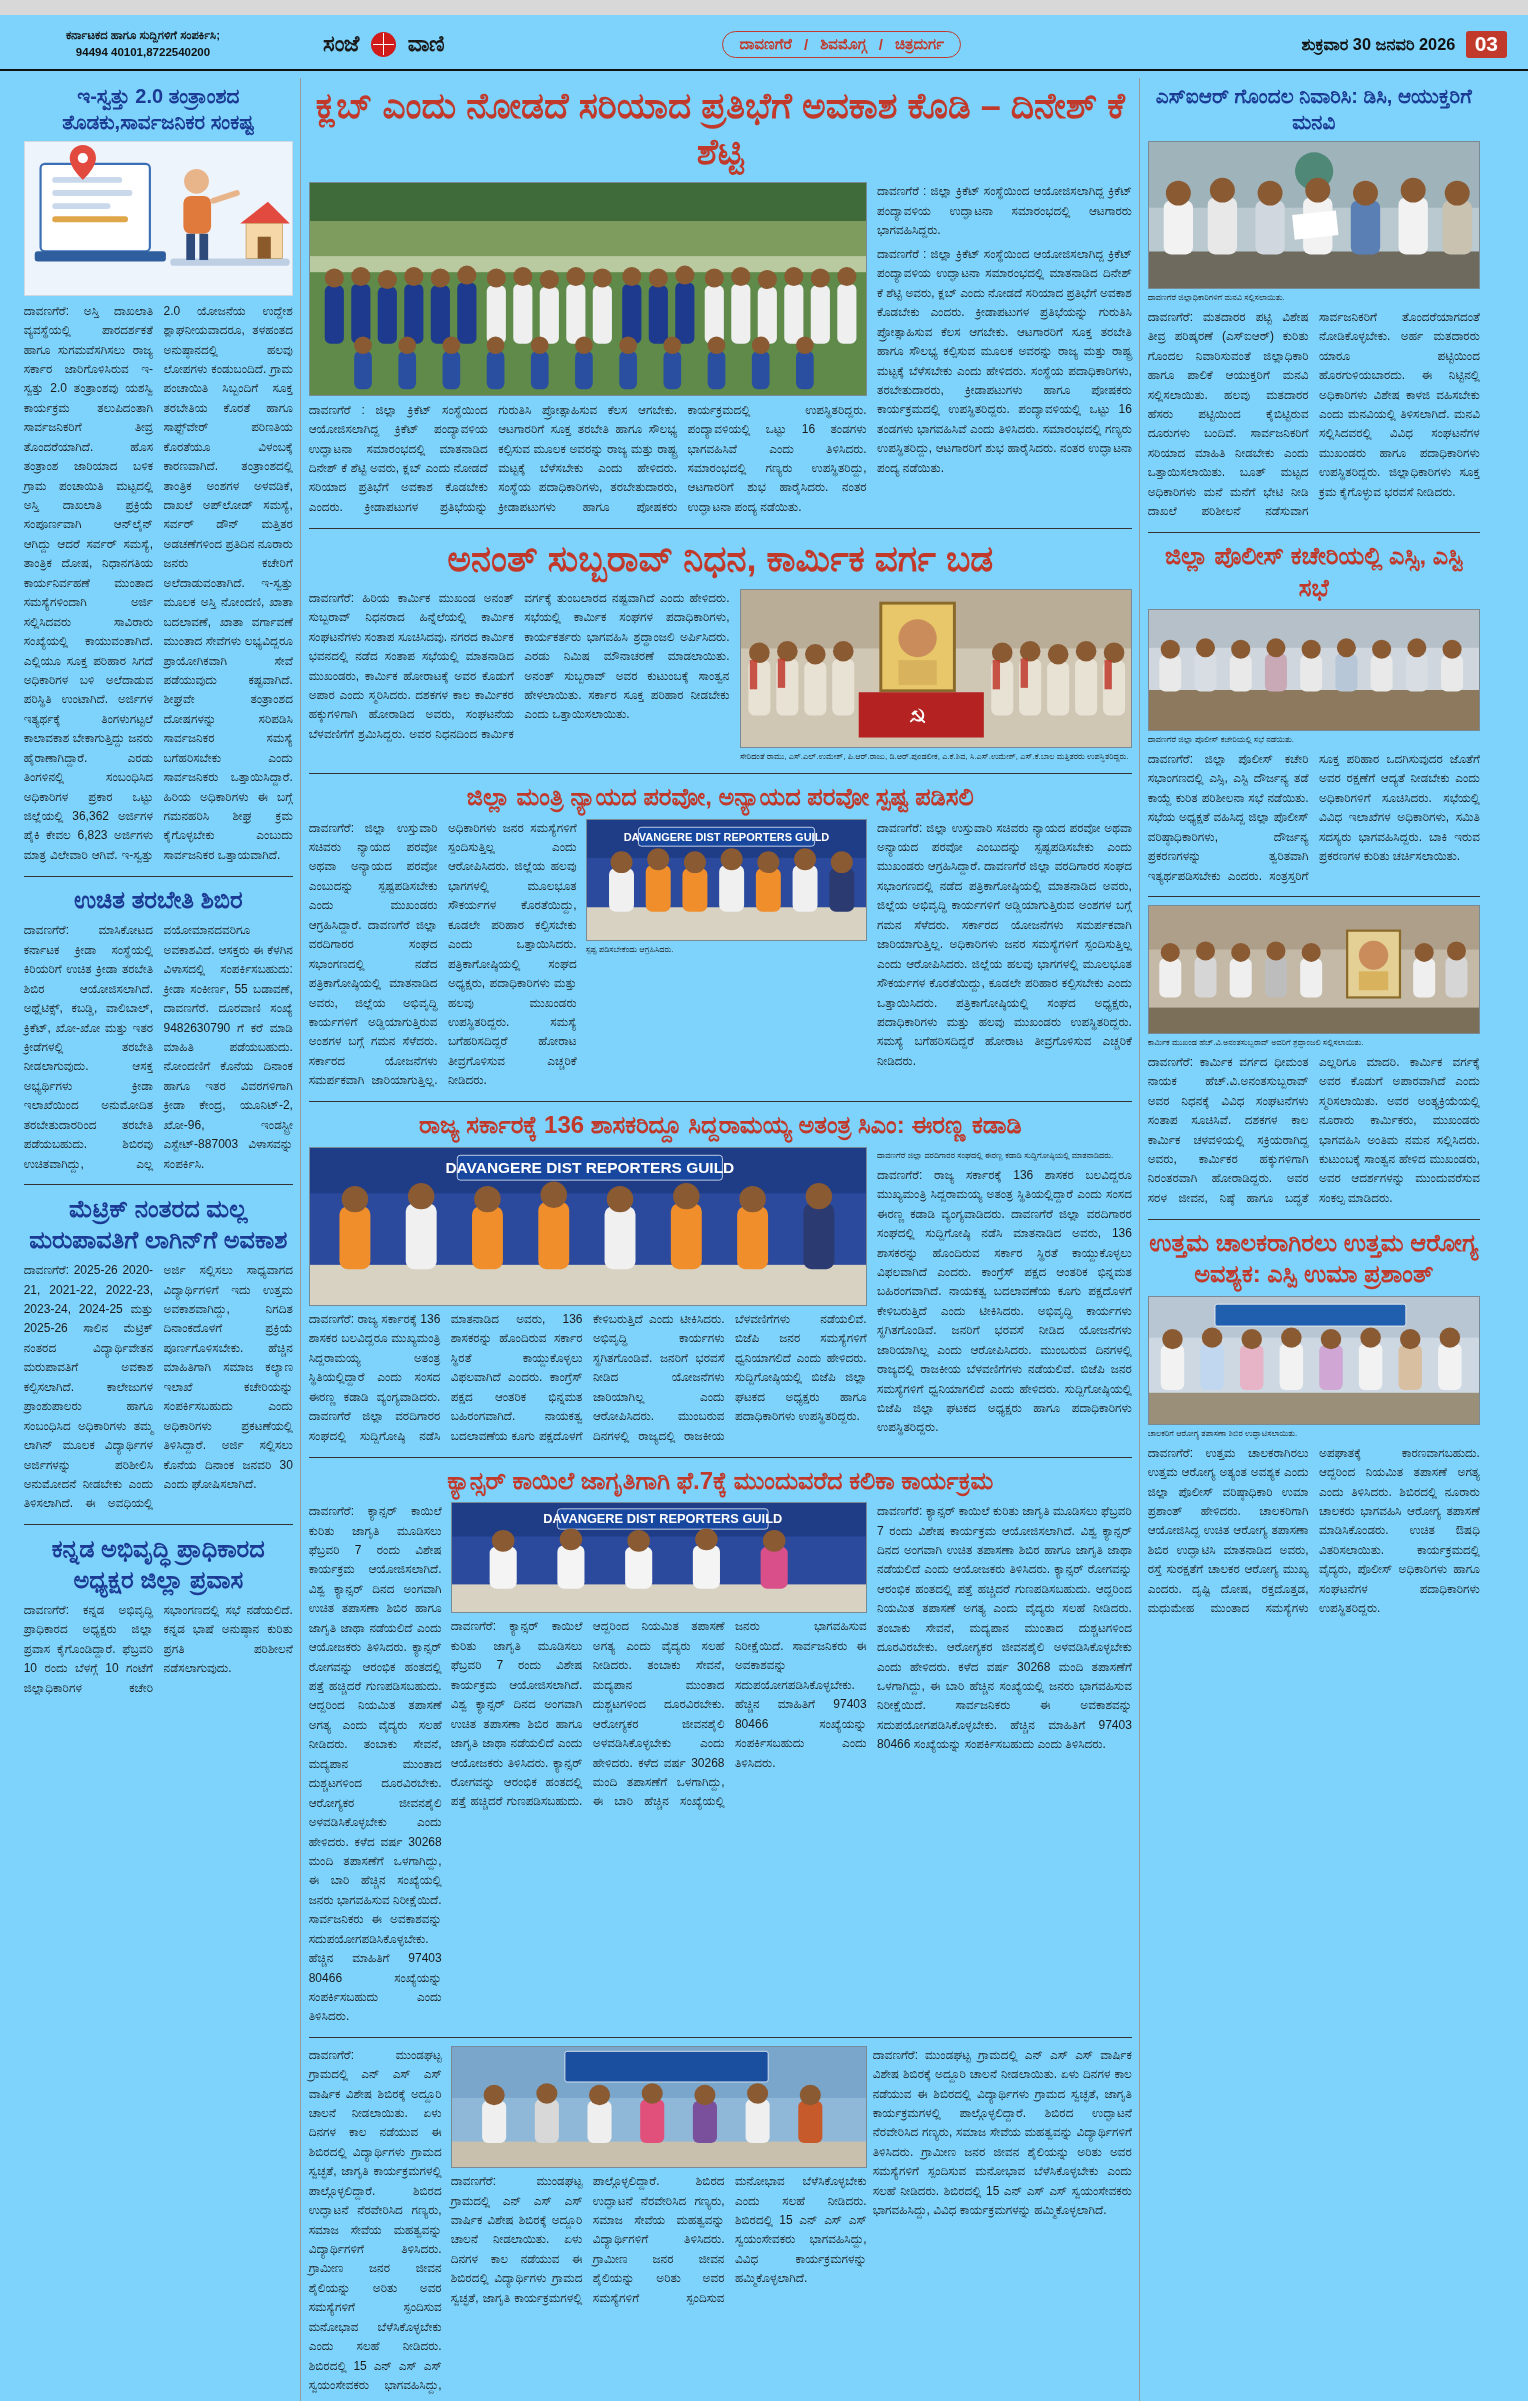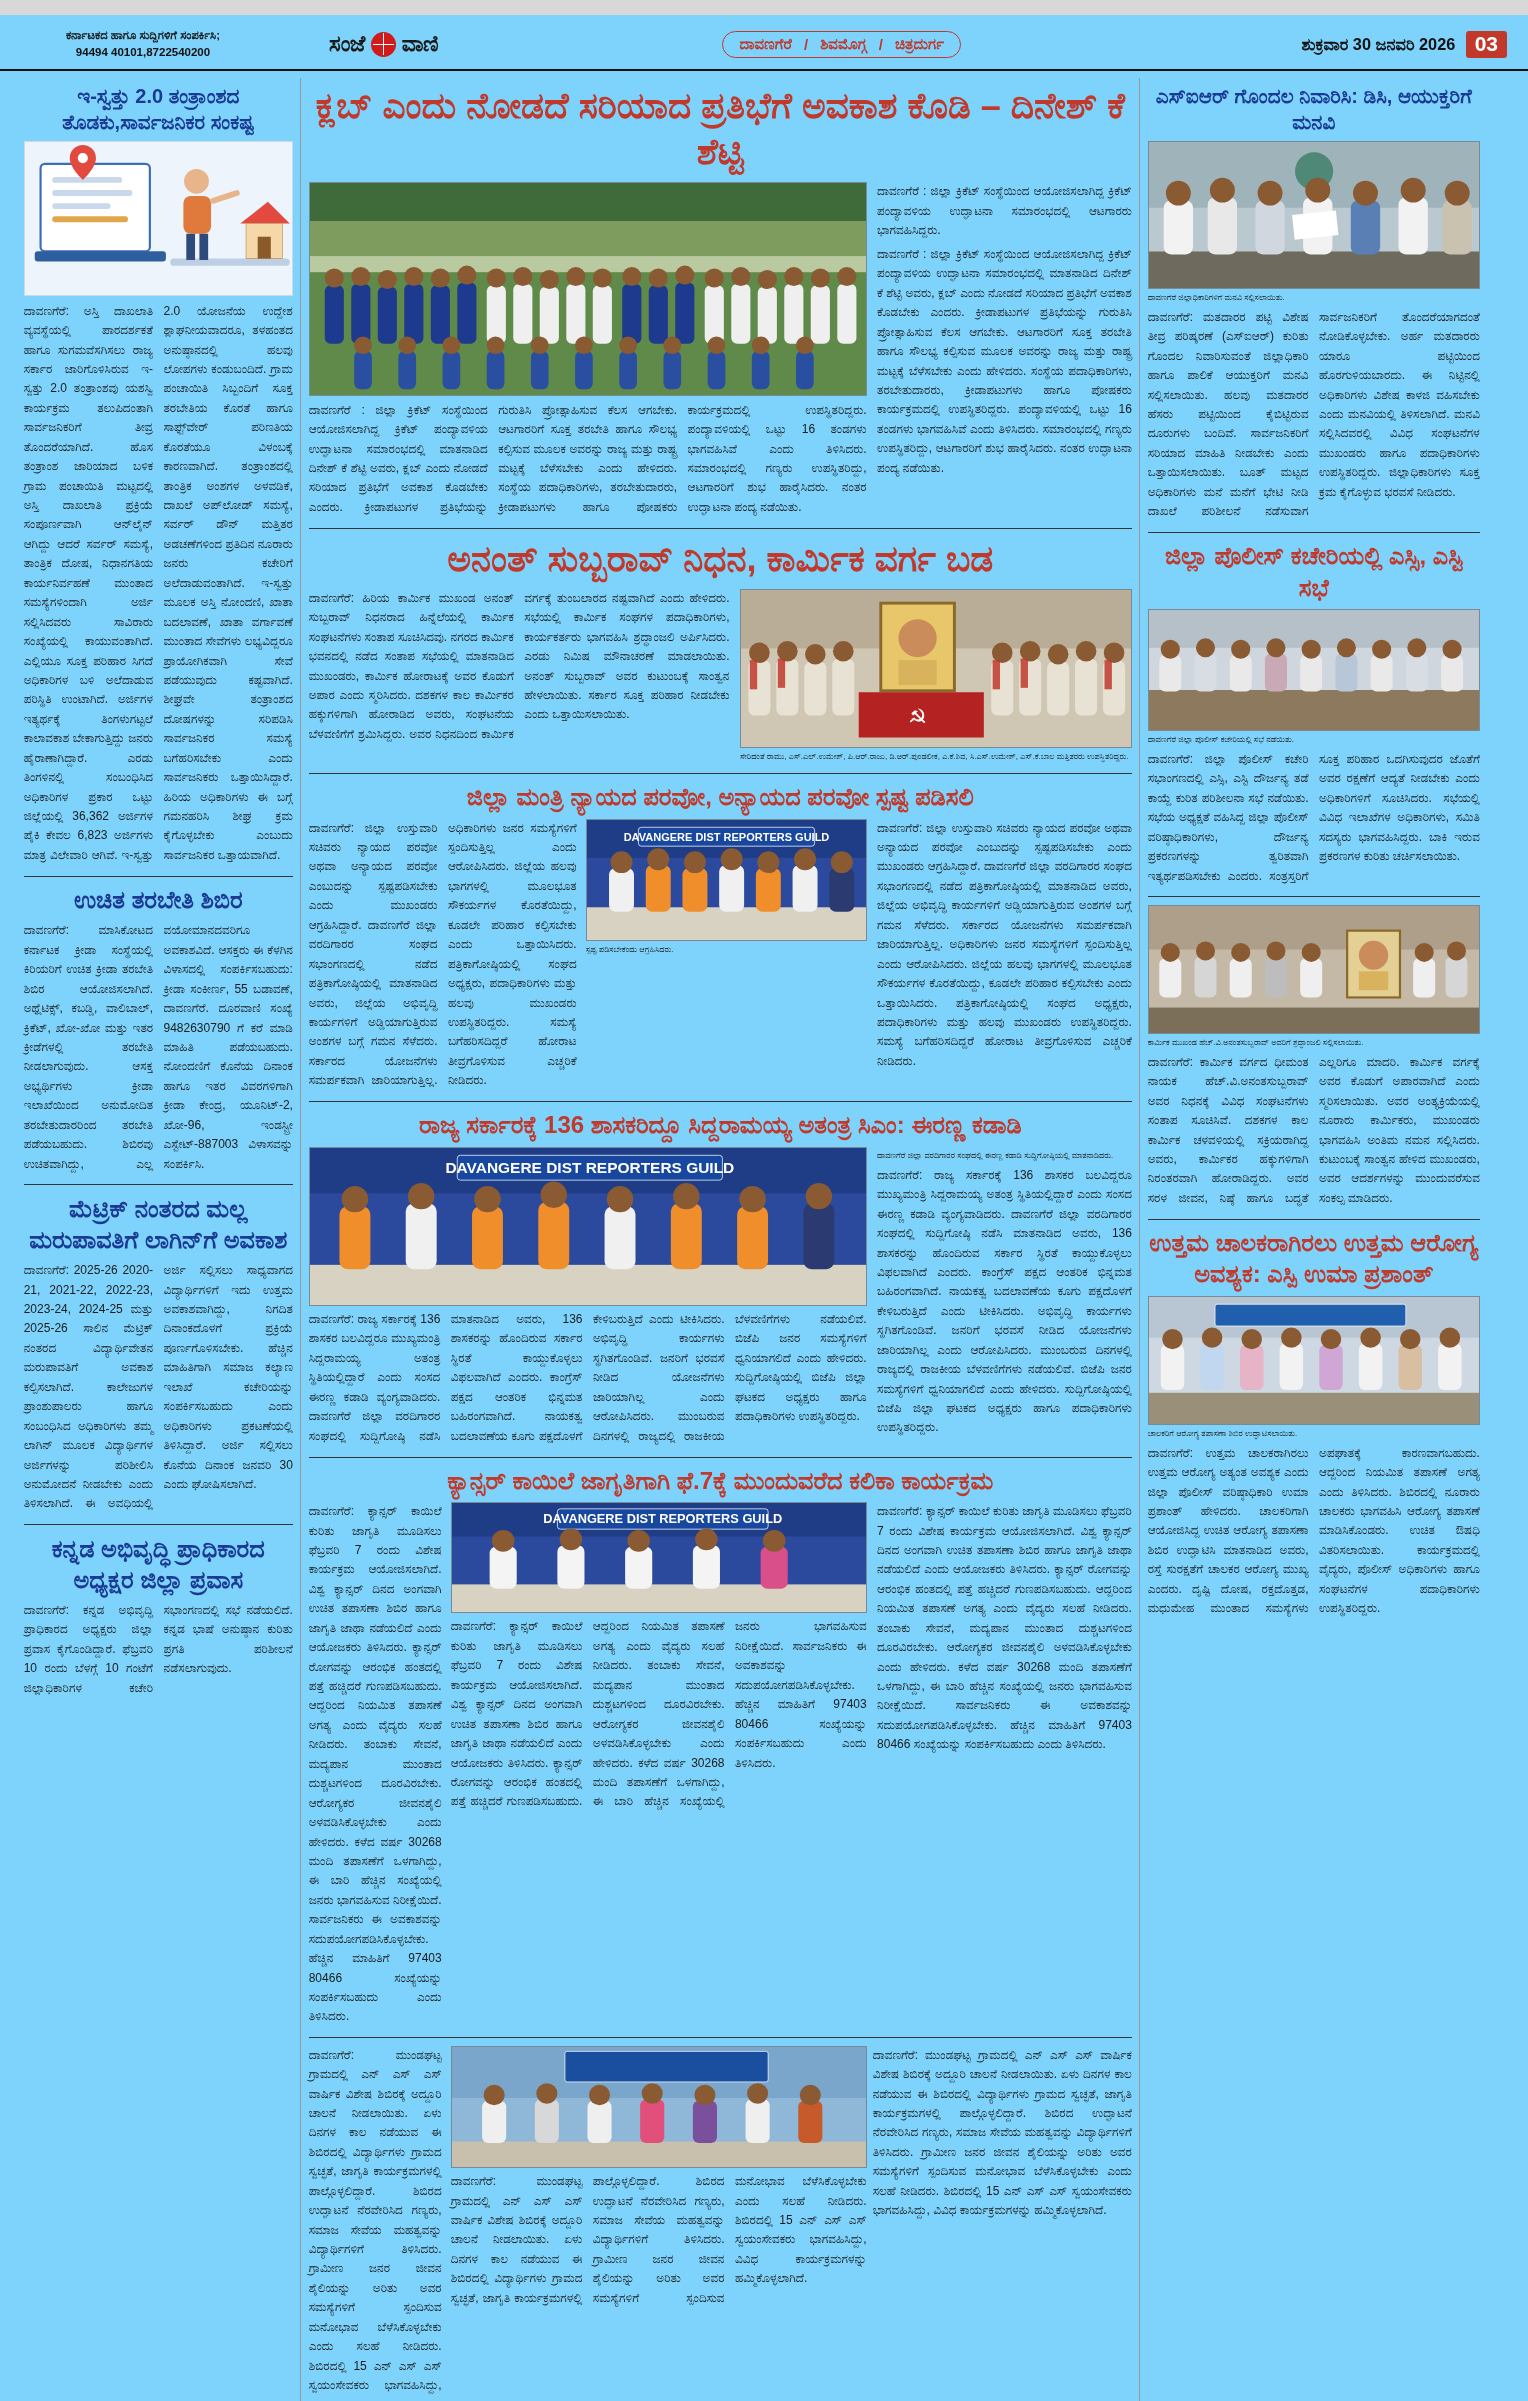--- a/index.html
+++ b/index.html
@@ -33,21 +33,21 @@
     line-height: 1.5;
     color: #111;
     font-weight: bold;
     text-align: center;
   }
   .mh-logo {
     width: 222px;
     display: flex;
     align-items: center;
     justify-content: center;
-    gap: 6px;
+    gap: 12px;
   }
   .mh-logo .lw {
     font-size: 22px;
     font-weight: bold;
     color: #1a1a1a;
     letter-spacing: -0.7px;
   }
   .mh-logo .globe {
     width: 25px; height: 25px;
     border-radius: 50%;

